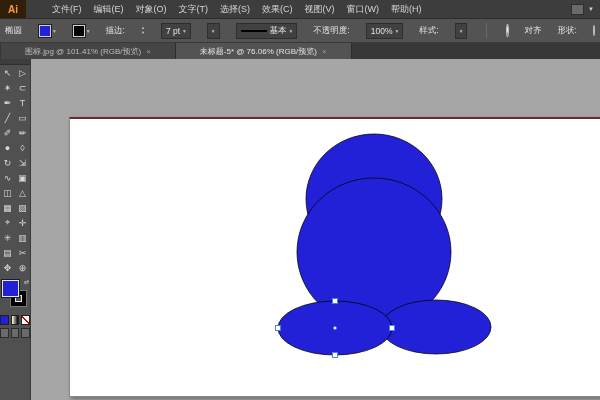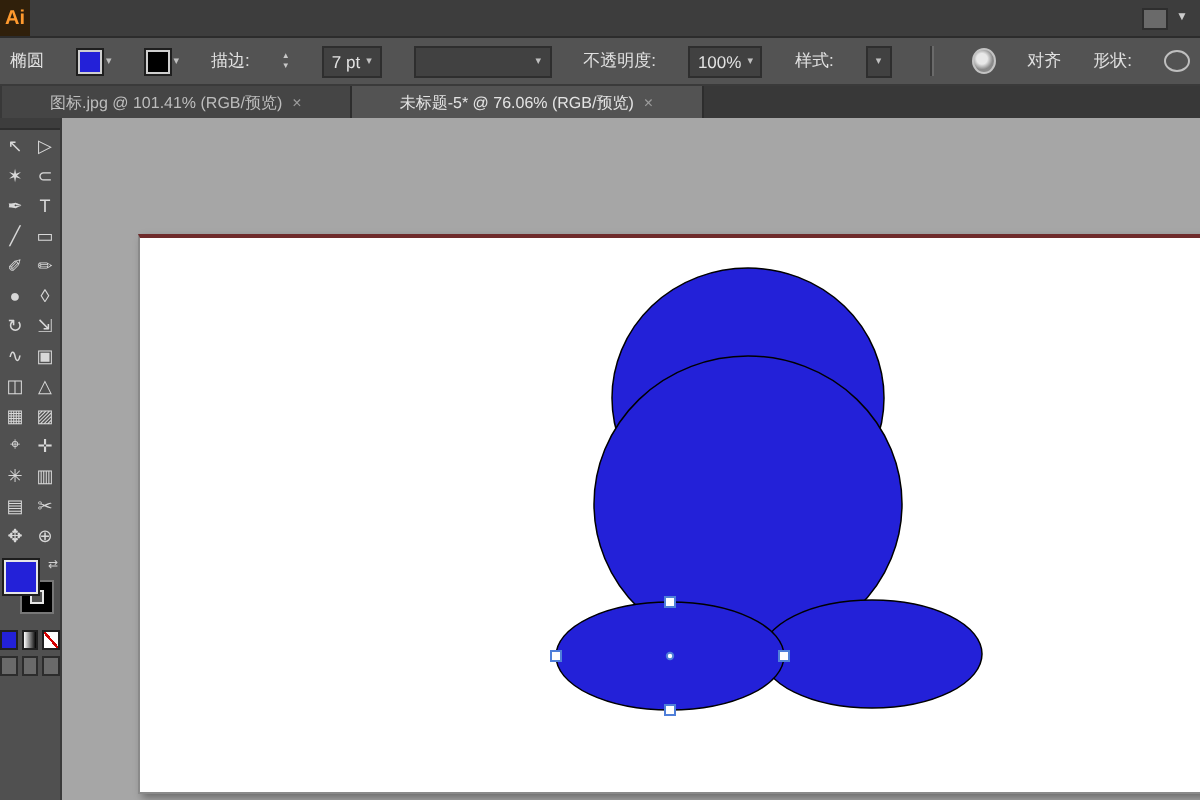--- a/index.html
+++ b/index.html
@@ -2,21 +2,21 @@
 <html><head>
 <meta charset="utf-8">
 <style>
   html,body{margin:0;padding:0}
   body{width:600px;height:400px;overflow:hidden;font-family:"Liberation Sans",sans-serif;
        font-size:9px;color:#d6d6d6;background:#535353;-webkit-font-smoothing:antialiased}
   .window{width:600px;height:400px;display:flex;flex-direction:column}
 
   
   .menubar{height:18px;background:#3d3d3d;border-bottom:1px solid #2c2c2c;display:flex;align-items:center}
-  .logo{width:15px;height:18px;background:#30200b;color:#ff9a2e;font-weight:bold;font-size:10px;
+  .logo{width:26px;height:18px;background:#30200b;color:#ff9a2e;font-weight:bold;font-size:10px;
         display:flex;align-items:center;justify-content:center;margin-right:20px}
   .menu-items{display:flex;height:100%}
   .menu-item{padding:0 6px;display:flex;align-items:center;cursor:default;white-space:nowrap}
   .mb-right{margin-left:auto;display:flex;align-items:center;gap:4px;padding-right:6px}
   .ws-icon{width:11px;height:9px;background:#6a6a6a;border:1px solid #2e2e2e;display:inline-block}
   .chev{font-size:6px;color:#cccccc}
 
   
   .controlbar{height:23px;background:#535353;border-bottom:1px solid #3a3a3a;display:flex;
               align-items:center;gap:16px;padding:0 5px;font-size:8.5px;white-space:nowrap;overflow:hidden}
@@ -66,20 +66,31 @@
             box-shadow:2px 2px 4px rgba(0,0,0,0.35)}
   svg{display:block}
 </style>
 </head>
 <body>
 
 <div class="window">
 
   <div class="menubar">
     <div class="logo">Ai</div>
+    <div class="menu-items" id="menu-items">
+        <span class="menu-item">文件(F)</span>
+        <span class="menu-item">编辑(E)</span>
+        <span class="menu-item">对象(O)</span>
+        <span class="menu-item">文字(T)</span>
+        <span class="menu-item">选择(S)</span>
+        <span class="menu-item">效果(C)</span>
+        <span class="menu-item">视图(V)</span>
+        <span class="menu-item">窗口(W)</span>
+        <span class="menu-item">帮助(H)</span>
+      </div>
     <div class="mb-right">
       <span class="ws-icon"></span>
       <span class="chev">▼</span>
     </div>
   </div>
 
   <div class="controlbar">
     <span class="cb-label">椭圆</span>
     <span class="swatch-wrap">
       <span class="cb-swatch" style="background: rgb(35, 33, 216);"></span>
@@ -92,20 +103,25 @@
     <span class="cb-label">描边:</span>
     <span class="stepper">
         <span>▲</span>
         <span>▼</span>
       </span>
     <span class="field">
       <span>7 pt</span>
         <span class="dd">▾</span>
     </span>
     <span class="field wide">
+      <span class="dd">▾</span>
+    </span>
+    <span class="field">
+      <span class="lineprev"></span>
+      <span>基本</span>
       <span class="dd">▾</span>
     </span>
     <span class="cb-label">不透明度:</span>
     <span class="field">
       <span>100%</span>
         <span class="dd">▾</span>
     </span>
     <span class="cb-label">样式:</span>
     <span class="field">
         <span class="dd">▾</span>

